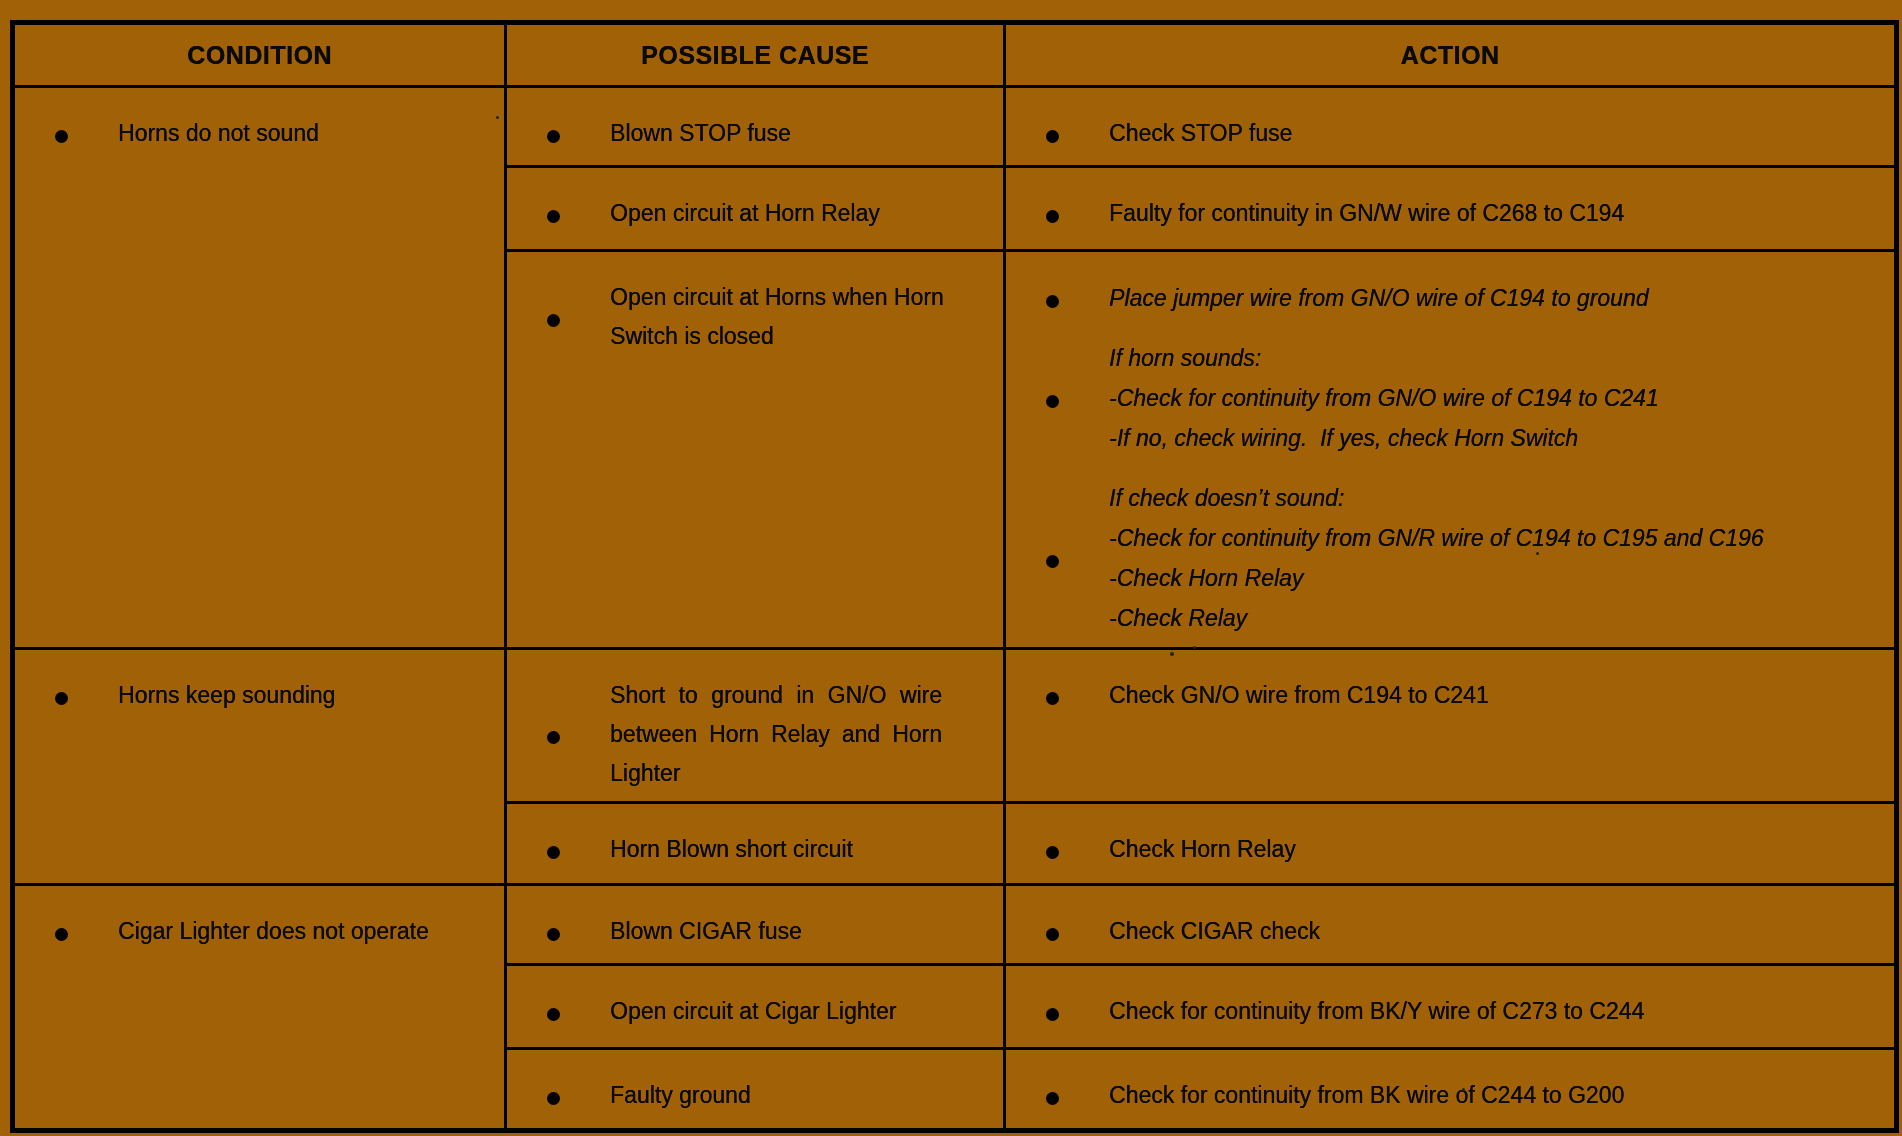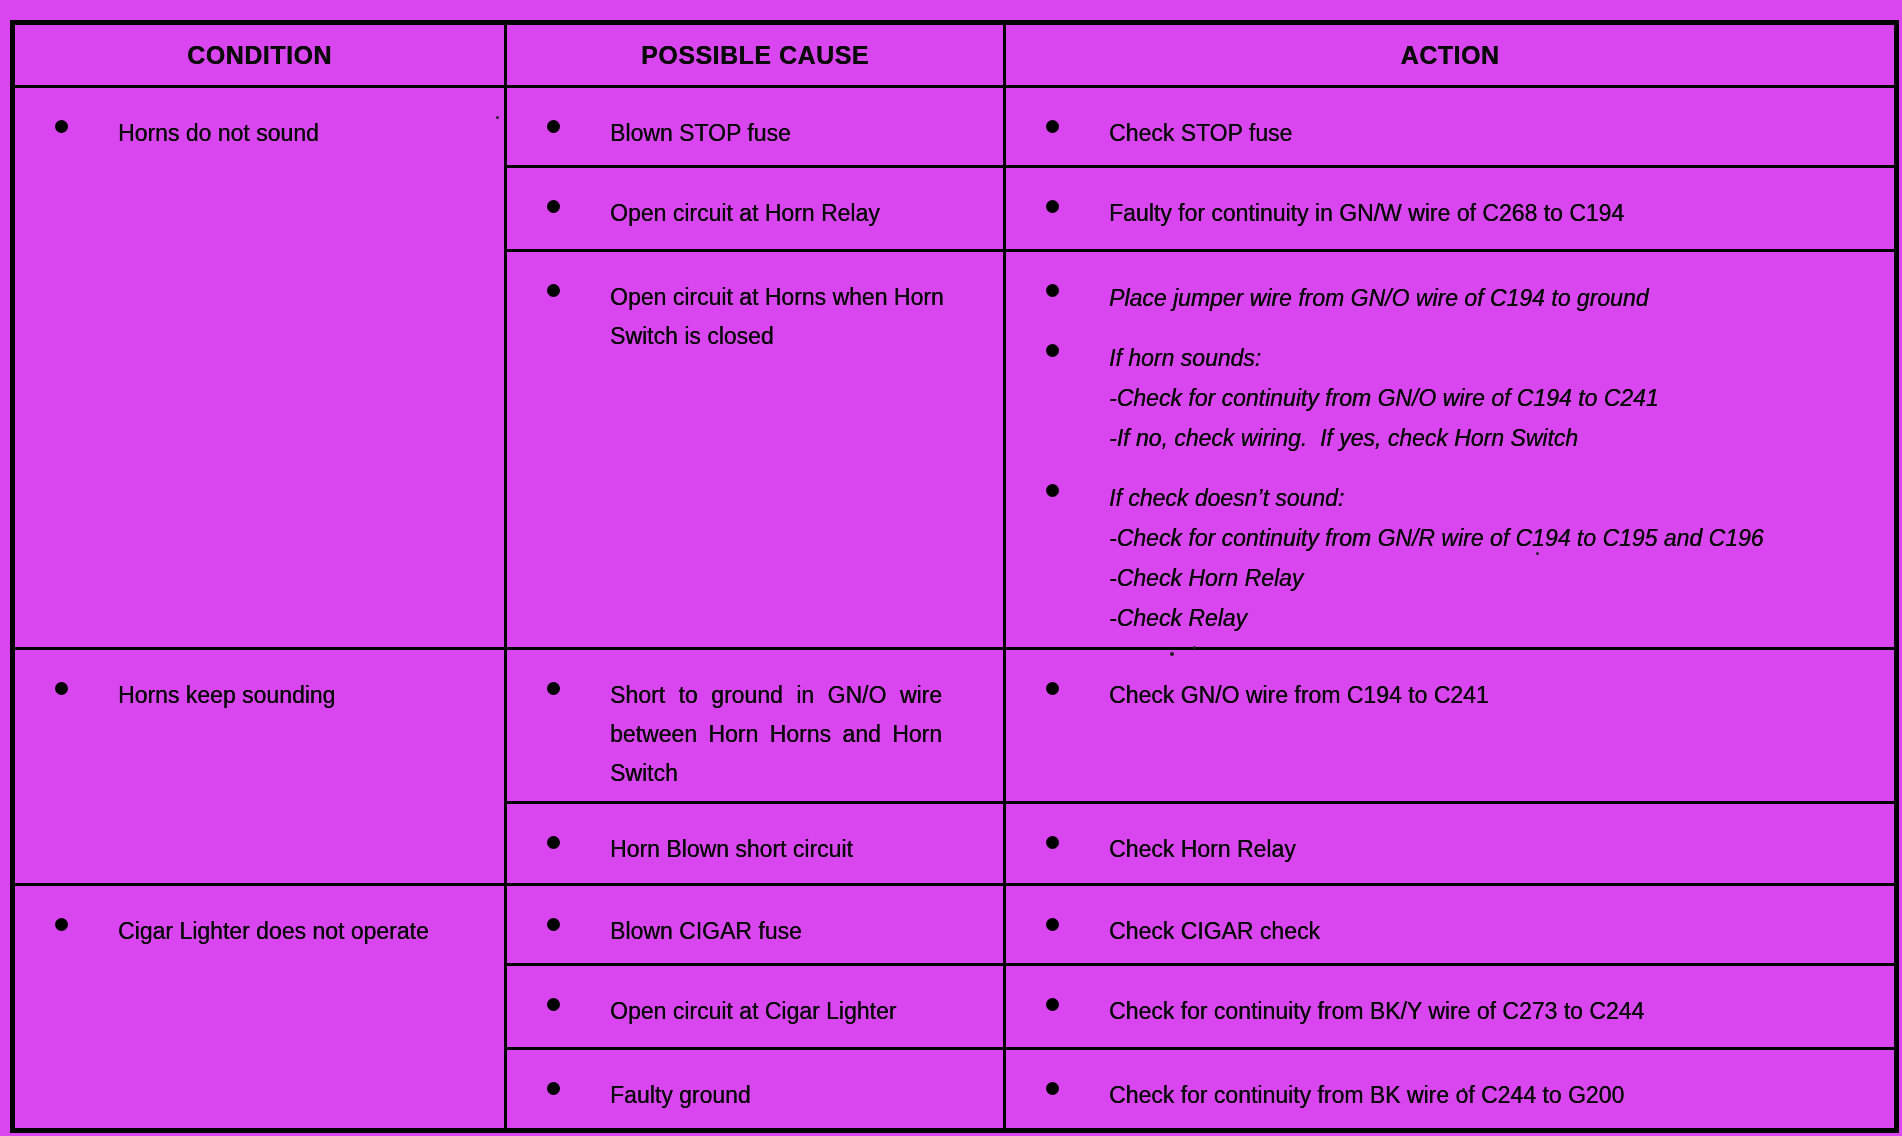--- a/index.html
+++ b/index.html
@@ -1,20 +1,20 @@
 <!DOCTYPE html>
 <html><head>
 <meta charset="utf-8">
 <style>
   html, body { margin: 0; padding: 0; background: #ffffff; }
   .page {
     position: relative;
     width: 1902px;
     height: 1136px;
-    background: #d946ef;
+    background: #a16207;
     font-family: "Liberation Sans", "DejaVu Sans", sans-serif;
     color: #0a0a0a;
     overflow: hidden;
   }
   table.trouble {
     position: absolute;
     left: 10px;
     top: 20px;
     width: 1884px;
     border-collapse: collapse;
@@ -35,21 +35,21 @@
   tr.r1b { height: 84px; }
   tr.r1c { height: 398px; }
   tr.r2a { height: 146px; }
   tr.r2b { height: 82px; }
   tr.r3a { height: 80px; }
   tr.r3b { height: 84px; }
   tr.r3c { height: 82px; }
 
   .item, .group {
     display: flex;
-    align-items: flex-start;
+    align-items: center;
     padding: 26px 14px 8px 40px;
   }
   .group { padding: 0 14px 0 40px; margin-top: 20px; font-style: italic; }
   .group.first { margin-top: 26px; }
   .bullet {
     flex: none;
     width: 13px;
     height: 13px;
     margin-top: 6px;
     border-radius: 50%;
@@ -162,21 +162,21 @@
     <tr class="r2a">
       <td rowspan="2">
         <div class="item">
           <span class="bullet"></span>
           <div class="txt">Horns keep sounding</div>
         </div>
       </td>
       <td>
         <div class="item">
           <span class="bullet"></span>
-          <div class="txt justify">Short to ground in GN/O wire between Horn Horns and Horn Switch</div>
+          <div class="txt justify">Short to ground in GN/O wire between Horn Relay and Horn Lighter</div>
         </div>
       </td>
       <td>
         <div class="item">
           <span class="bullet"></span>
           <div class="txt">Check GN/O wire from C194 to C241</div>
         </div>
       </td>
     </tr>
 

